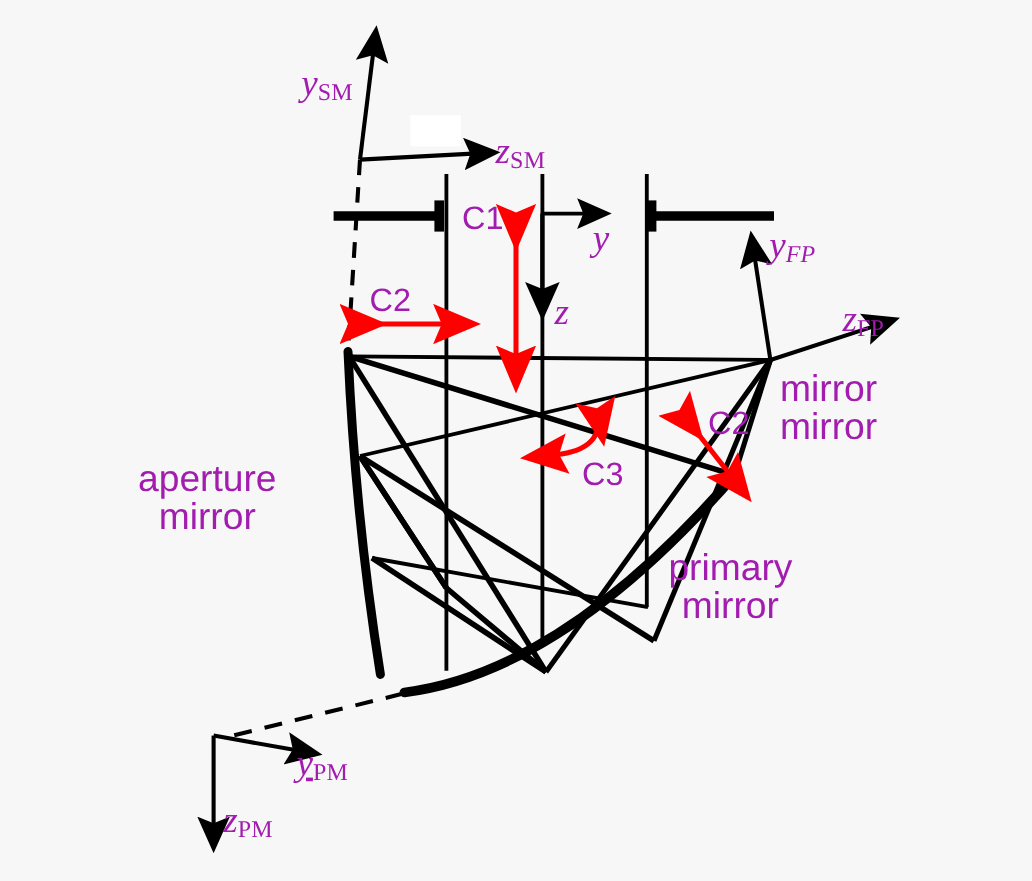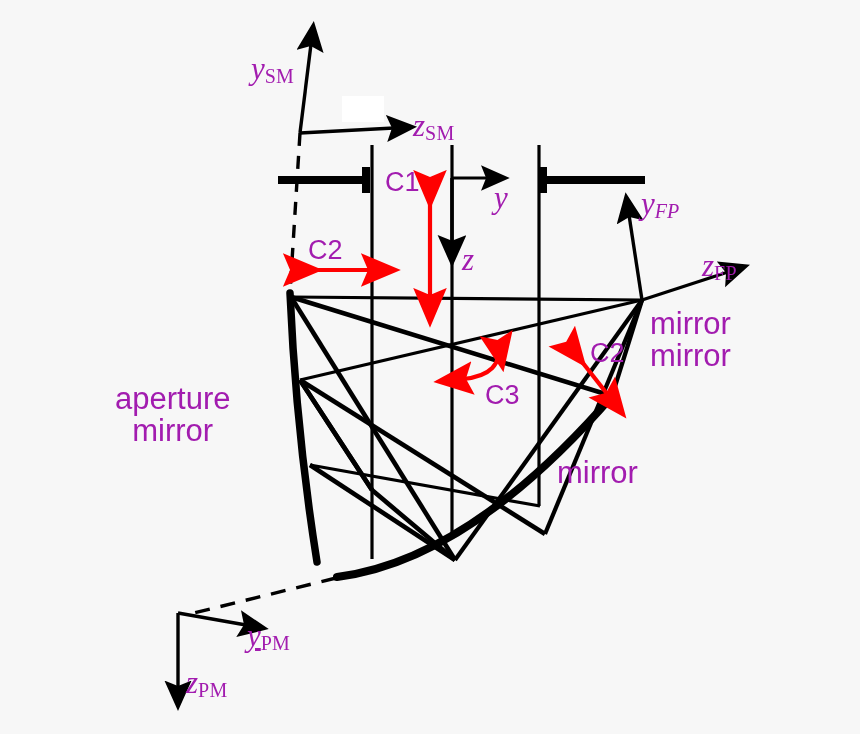--- a/index.html
+++ b/index.html
@@ -199,20 +199,21 @@
     <div>mirror</div>
     <div>mirror</div>
   </div>
 
   <div class="lbl lbl-plain lbl-two-line" style="left:115px; top:383px;">
     <div>aperture</div>
     <div>mirror</div>
   </div>
 
   <div class="lbl lbl-plain lbl-two-line" style="left:557px; top:457px;">
+    <div>primary</div>
     <div>mirror</div>
   </div>
 
   <div class="lbl lbl-math" style="left:247px; top:620px;text-decoration:underline;"><span>y</span><span class="sub">PM</span></div>
 
   <div class="lbl lbl-math" style="left:186px; top:667px;"><span>z</span><span class="sub">PM</span></div>
 
 </div>
 
 </body></html>

